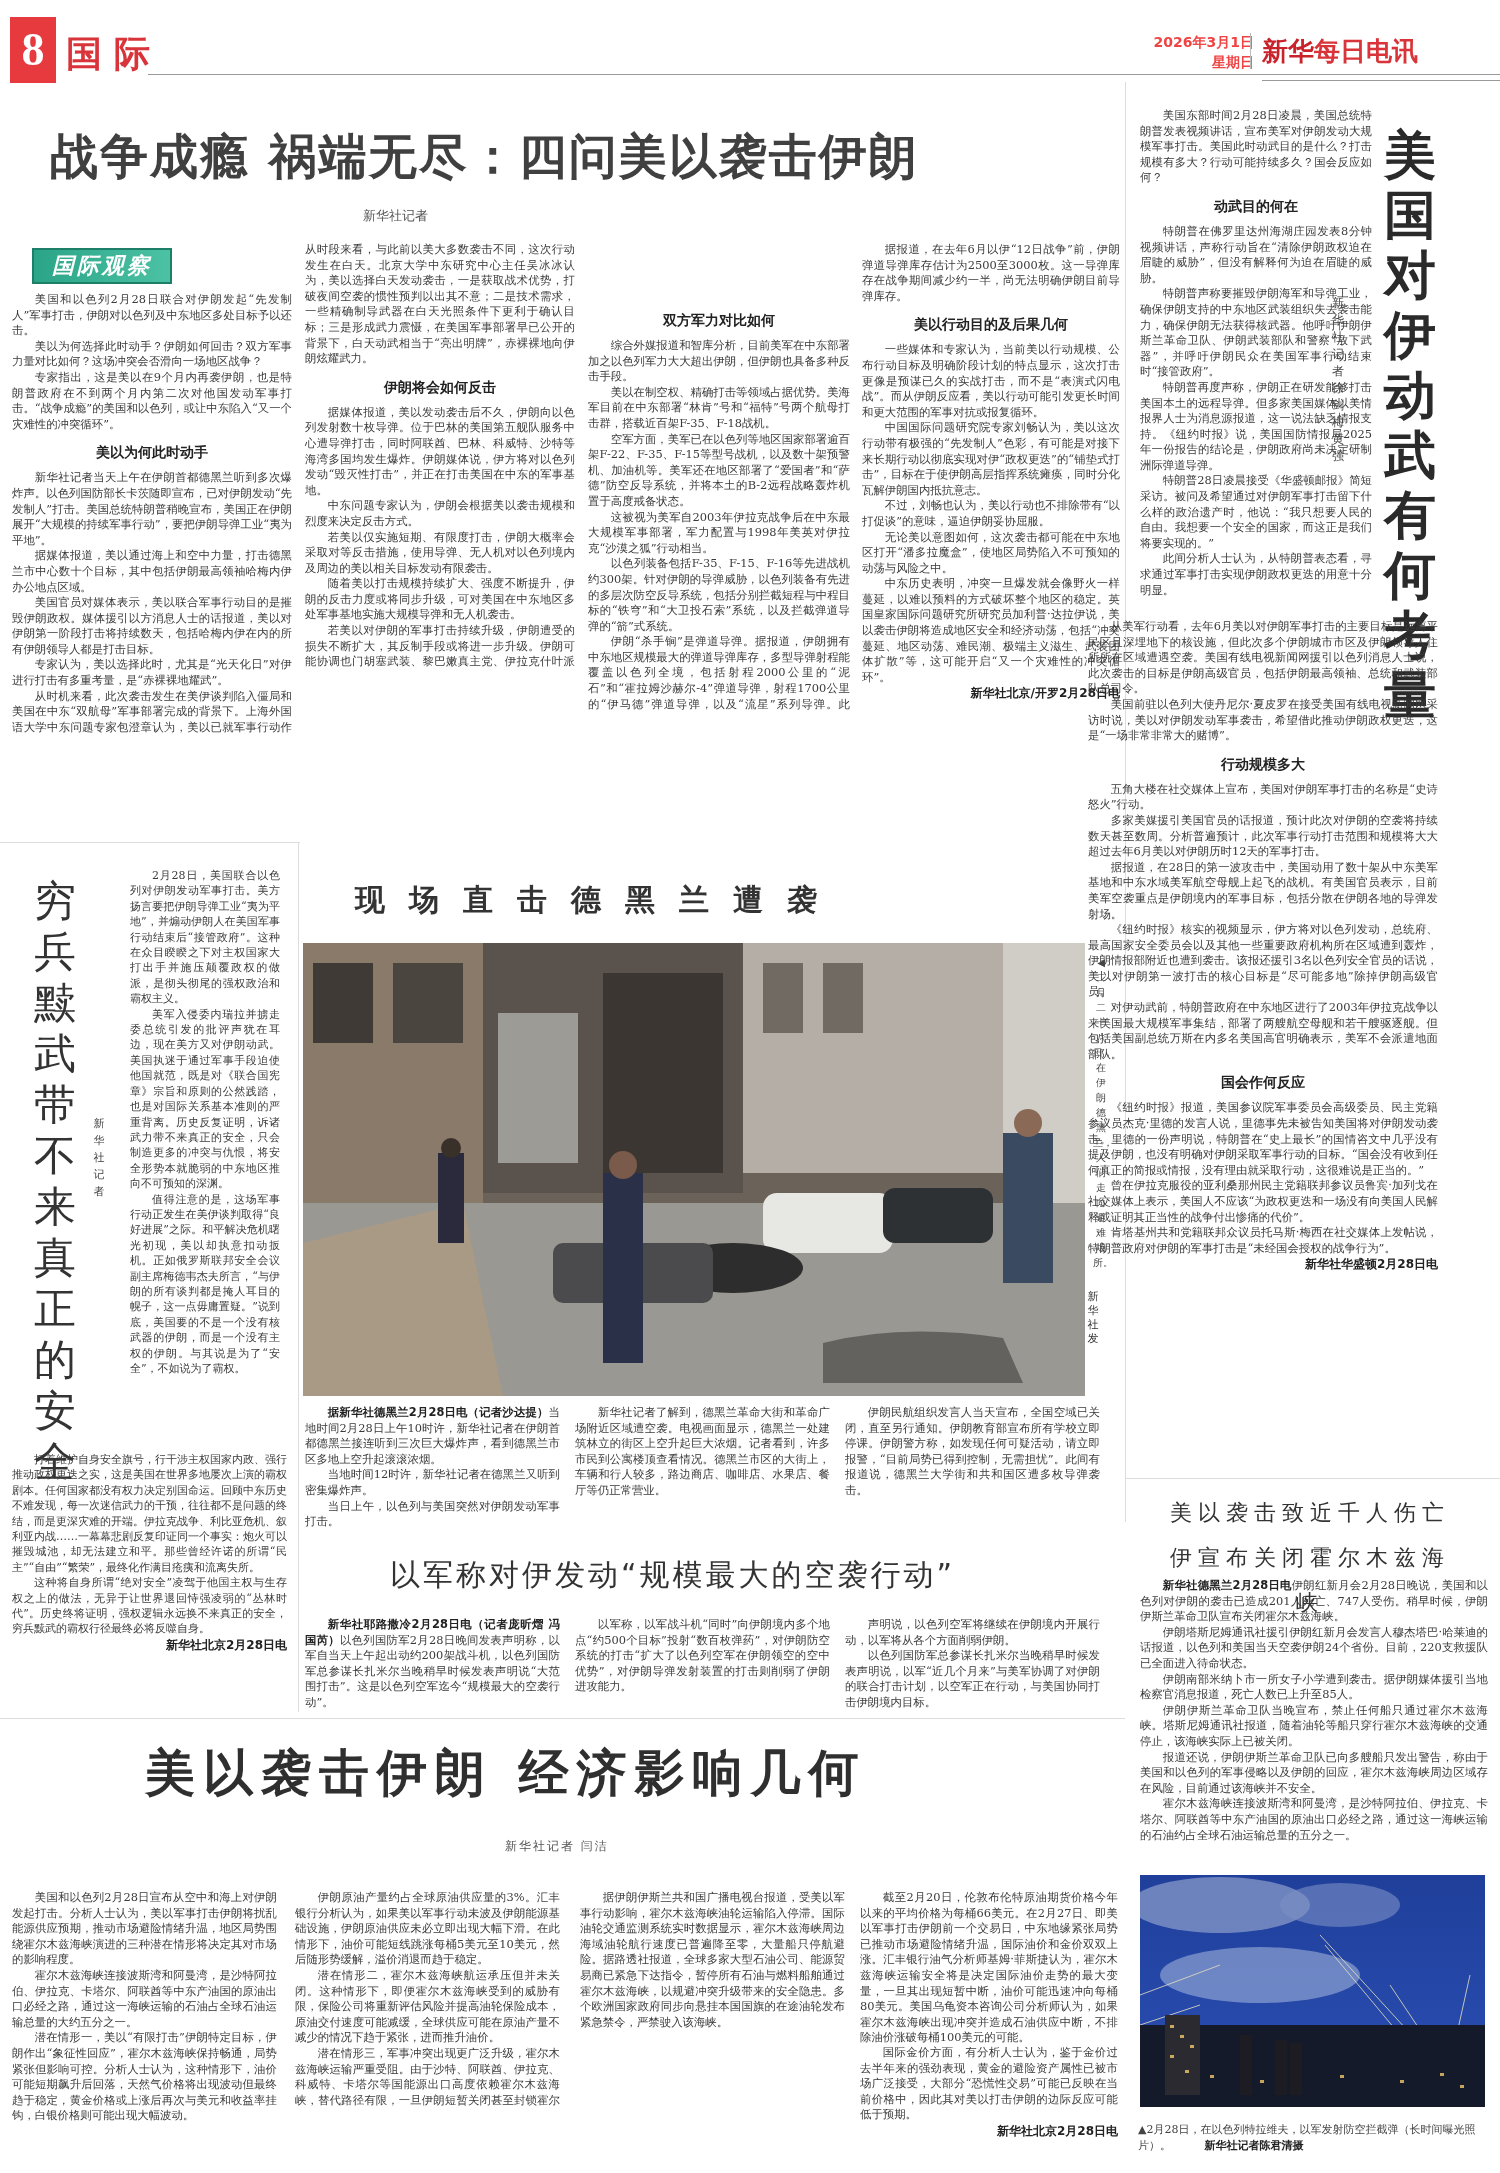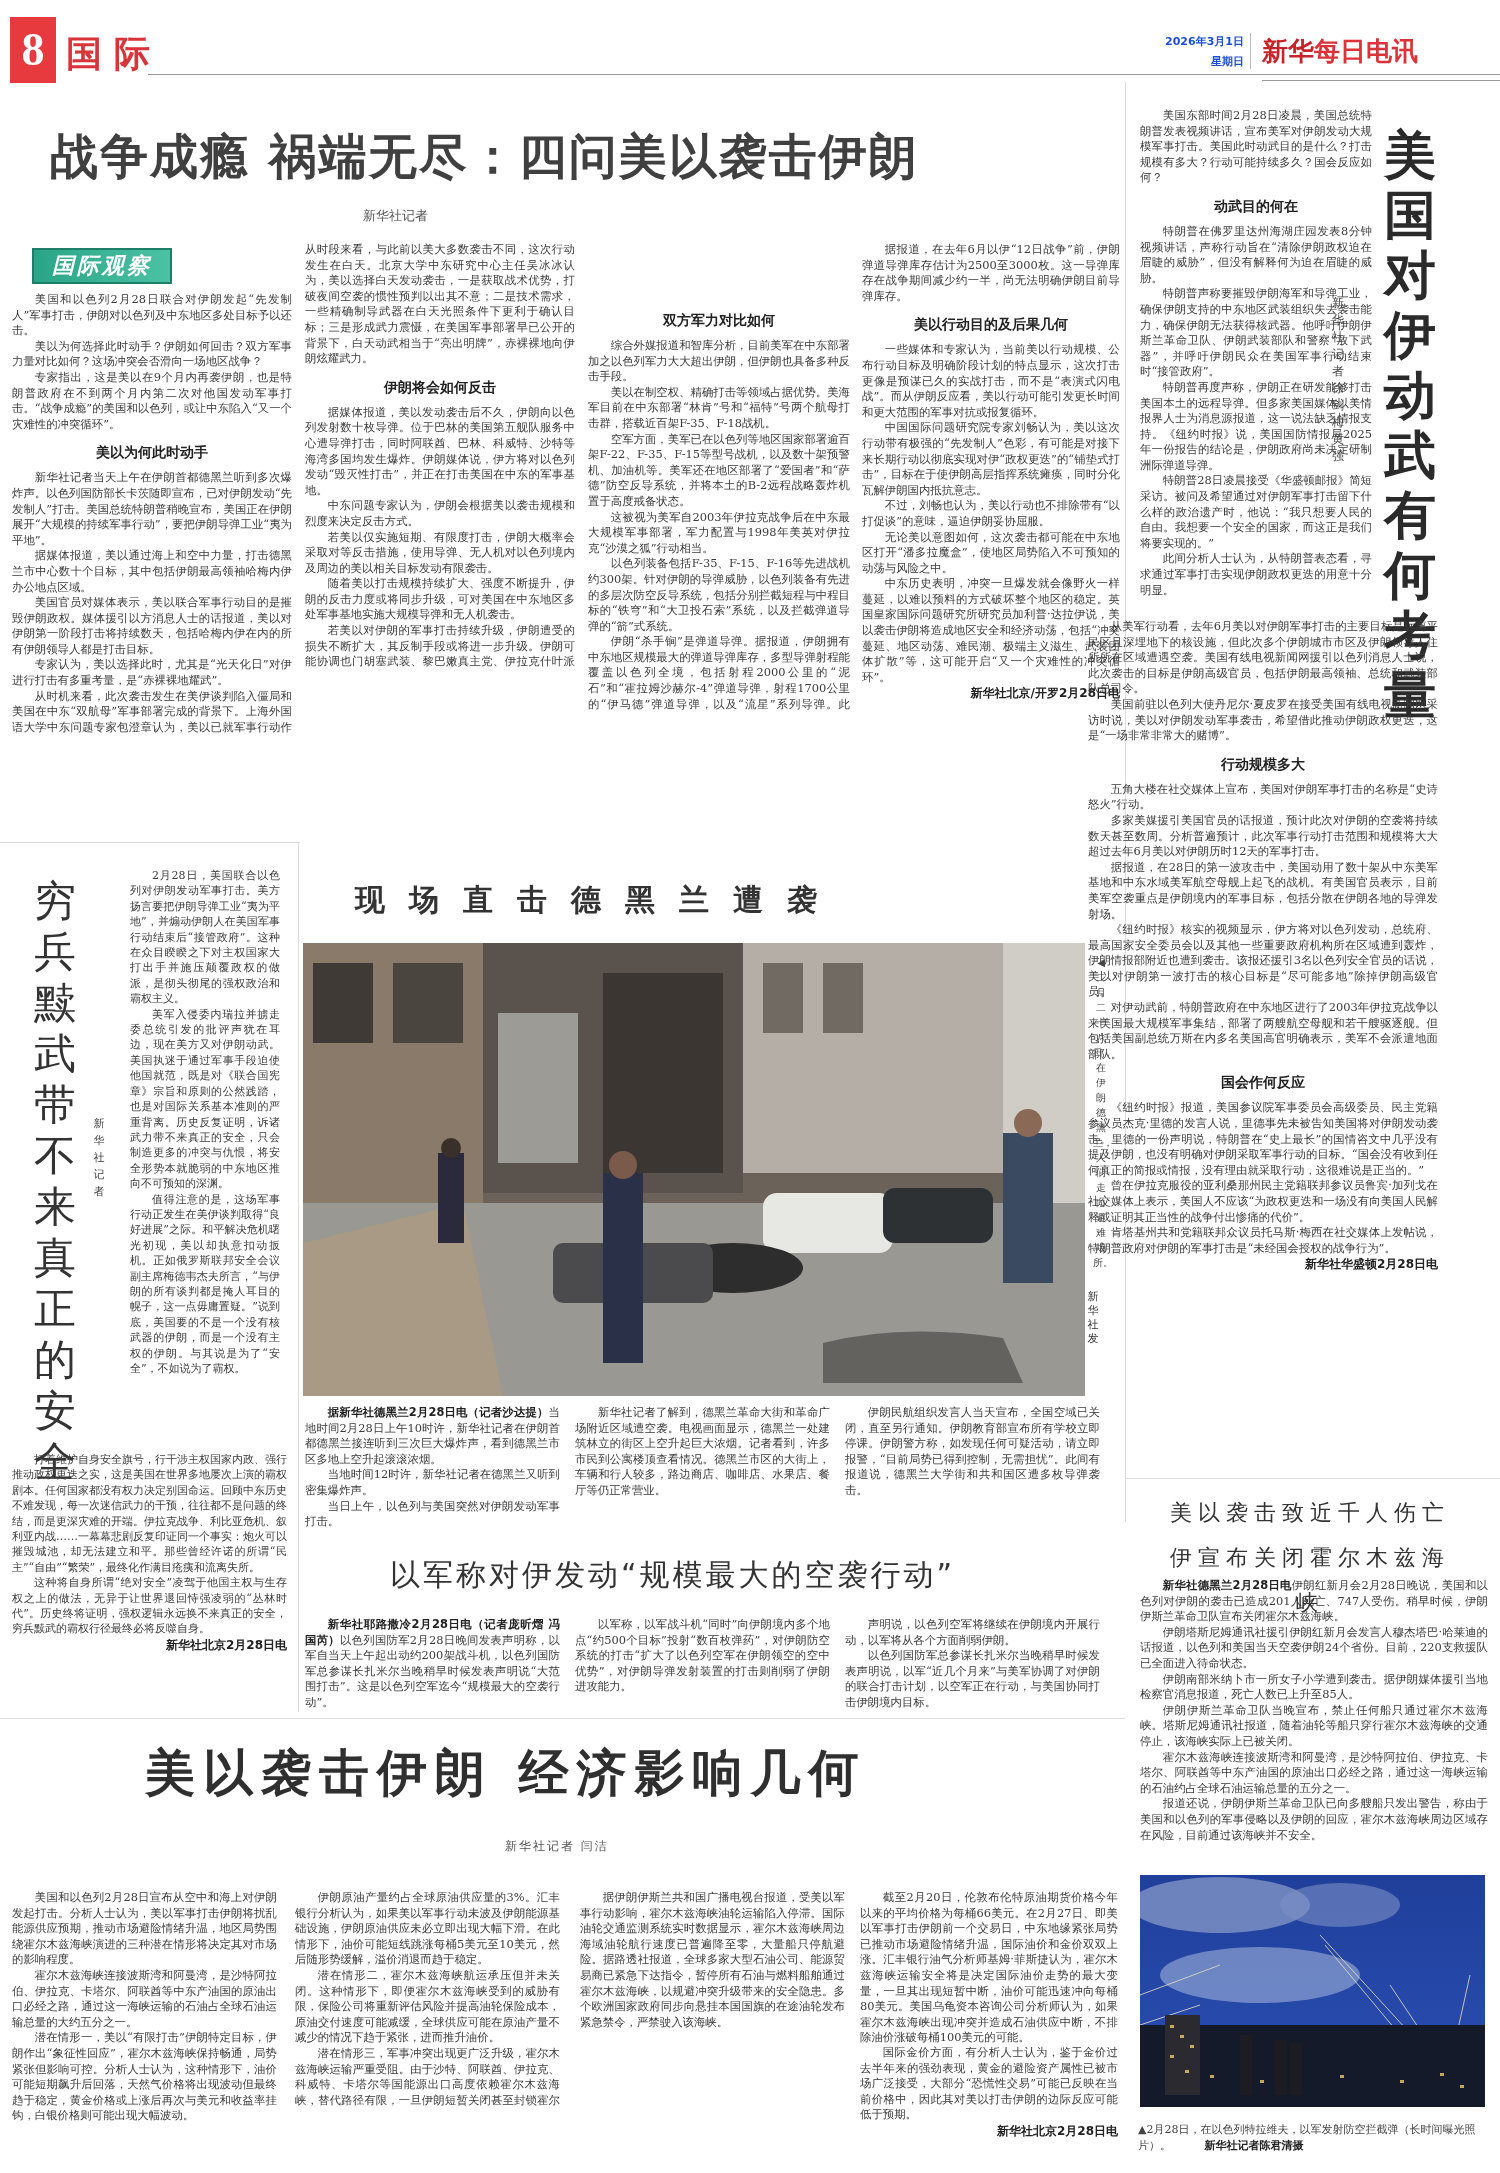--- a/index.html
+++ b/index.html
@@ -10,21 +10,21 @@
   .col p { font-size: 11.4px; }
   .sub { font-family: "DejaVu Sans", "Liberation Sans", sans-serif; font-weight: bold; font-size: 14px; text-align: center; color: #222; margin: 12px 0 8px; }
   .dateline { font-family: "DejaVu Sans", "Liberation Sans", sans-serif; font-weight: bold; color: #222; }
   .sig { font-family: "DejaVu Sans", "Liberation Sans", sans-serif; font-weight: bold; font-size: 12px; text-align: right; color: #222; }
   .rule { background: #999; height: 1px; }
 
   
   #page-num { left: 10px; top: 17px; width: 46px; height: 66px; background: #e63a3f; color: #fff; font-family: "Liberation Serif", serif; font-weight: bold; font-size: 46px; text-align: center; line-height: 66px; }
   #section { left: 66px; top: 30px; color: #d8343a; font-family: "DejaVu Serif", serif; font-weight: bold; font-size: 36px; letter-spacing: 12px; }
   #header-rule { left: 148px; top: 74px; width: 1355px; }
-  #header-date { right: 256px; top: 32px; text-align: right; font-family: "DejaVu Sans", sans-serif; font-size: 11px; font-weight: bold; color: #1d4ed8; line-height: 20px; }
+  #header-date { right: 246px; top: 32px; text-align: right; font-family: "DejaVu Sans", sans-serif; font-size: 14px; font-weight: bold; color: #ef4444; line-height: 20px; }
   #header-sep { left: 1250px; top: 33px; width: 1px; height: 36px; background: #bbb; }
   #brand { left: 1262px; top: 34px; font-family: "DejaVu Serif", serif; font-size: 26px; font-weight: bold; color: #c8222a; }
   #brand .brand-gray { color: #d8343a; margin-top: 31px; }
 
   #main-title { left: 50px; top: 125px; font-family: "DejaVu Serif", serif; font-weight: 900; font-size: 48px; color: #404040; letter-spacing: 2px; }
   #main-byline { left: 363px; top: 207px; font-size: 13px; color: #555; }
 
   
   #badge { left: 32px; top: 248px; width: 140px; height: 36px; background: linear-gradient(90deg,#2aa487,#4cc2a4); border: 2px solid #1d7f67; color: #fff; font-family: "DejaVu Sans", sans-serif; font-style: italic; font-weight: bold; font-size: 22px; text-align: center; line-height: 32px; letter-spacing: 3px; }
 
@@ -221,22 +221,22 @@
 <div class="abs" style="left:1125px;top:1478px;width:375px;height:1px;background:#ddd"></div>
 <div class="abs" id="casualty-title">
   <div>美以袭击致近千人伤亡</div>
   <div>伊宣布关闭霍尔木兹海峡</div>
 </div>
 <div class="col" style="left:1140px;top:1578px;width:348px;">
   <p><span class="dateline">新华社德黑兰2月28日电</span><span>伊朗红新月会2月28日晚说，美国和以色列对伊朗的袭击已造成201人死亡、747人受伤。稍早时候，伊朗伊斯兰革命卫队宣布关闭霍尔木兹海峡。</span></p>
   <p>伊朗塔斯尼姆通讯社援引伊朗红新月会发言人穆杰塔巴·哈莱迪的话报道，以色列和美国当天空袭伊朗24个省份。目前，220支救援队已全面进入待命状态。</p>
   <p>伊朗南部米纳卜市一所女子小学遭到袭击。据伊朗媒体援引当地检察官消息报道，死亡人数已上升至85人。</p>
   <p>伊朗伊斯兰革命卫队当晚宣布，禁止任何船只通过霍尔木兹海峡。塔斯尼姆通讯社报道，随着油轮等船只穿行霍尔木兹海峡的交通停止，该海峡实际上已被关闭。</p>
+  <p>报道还说，伊朗伊斯兰革命卫队已向多艘船只发出警告，称由于美国和以色列的军事侵略以及伊朗的回应，霍尔木兹海峡周边区域存在风险，目前通过该海峡并不安全。</p>
   <p>霍尔木兹海峡连接波斯湾和阿曼湾，是沙特阿拉伯、伊拉克、卡塔尔、阿联酋等中东产油国的原油出口必经之路，通过这一海峡运输的石油约占全球石油运输总量的五分之一。</p>
-  <p>报道还说，伊朗伊斯兰革命卫队已向多艘船只发出警告，称由于美国和以色列的军事侵略以及伊朗的回应，霍尔木兹海峡周边区域存在风险，目前通过该海峡并不安全。</p>
 </div>
 <div class="abs" id="photo2">
   <svg width="345" height="232" viewBox="0 0 345 232">
     <defs>
       <linearGradient id="night" x1="0" y1="0" x2="0" y2="1">
           <stop offset="0" stop-color="#1f3f9a"></stop>
           <stop offset="1" stop-color="#2b4fb5"></stop>
         </linearGradient>
     </defs>
     <rect width="345" height="232" fill="url(#night)"></rect>

